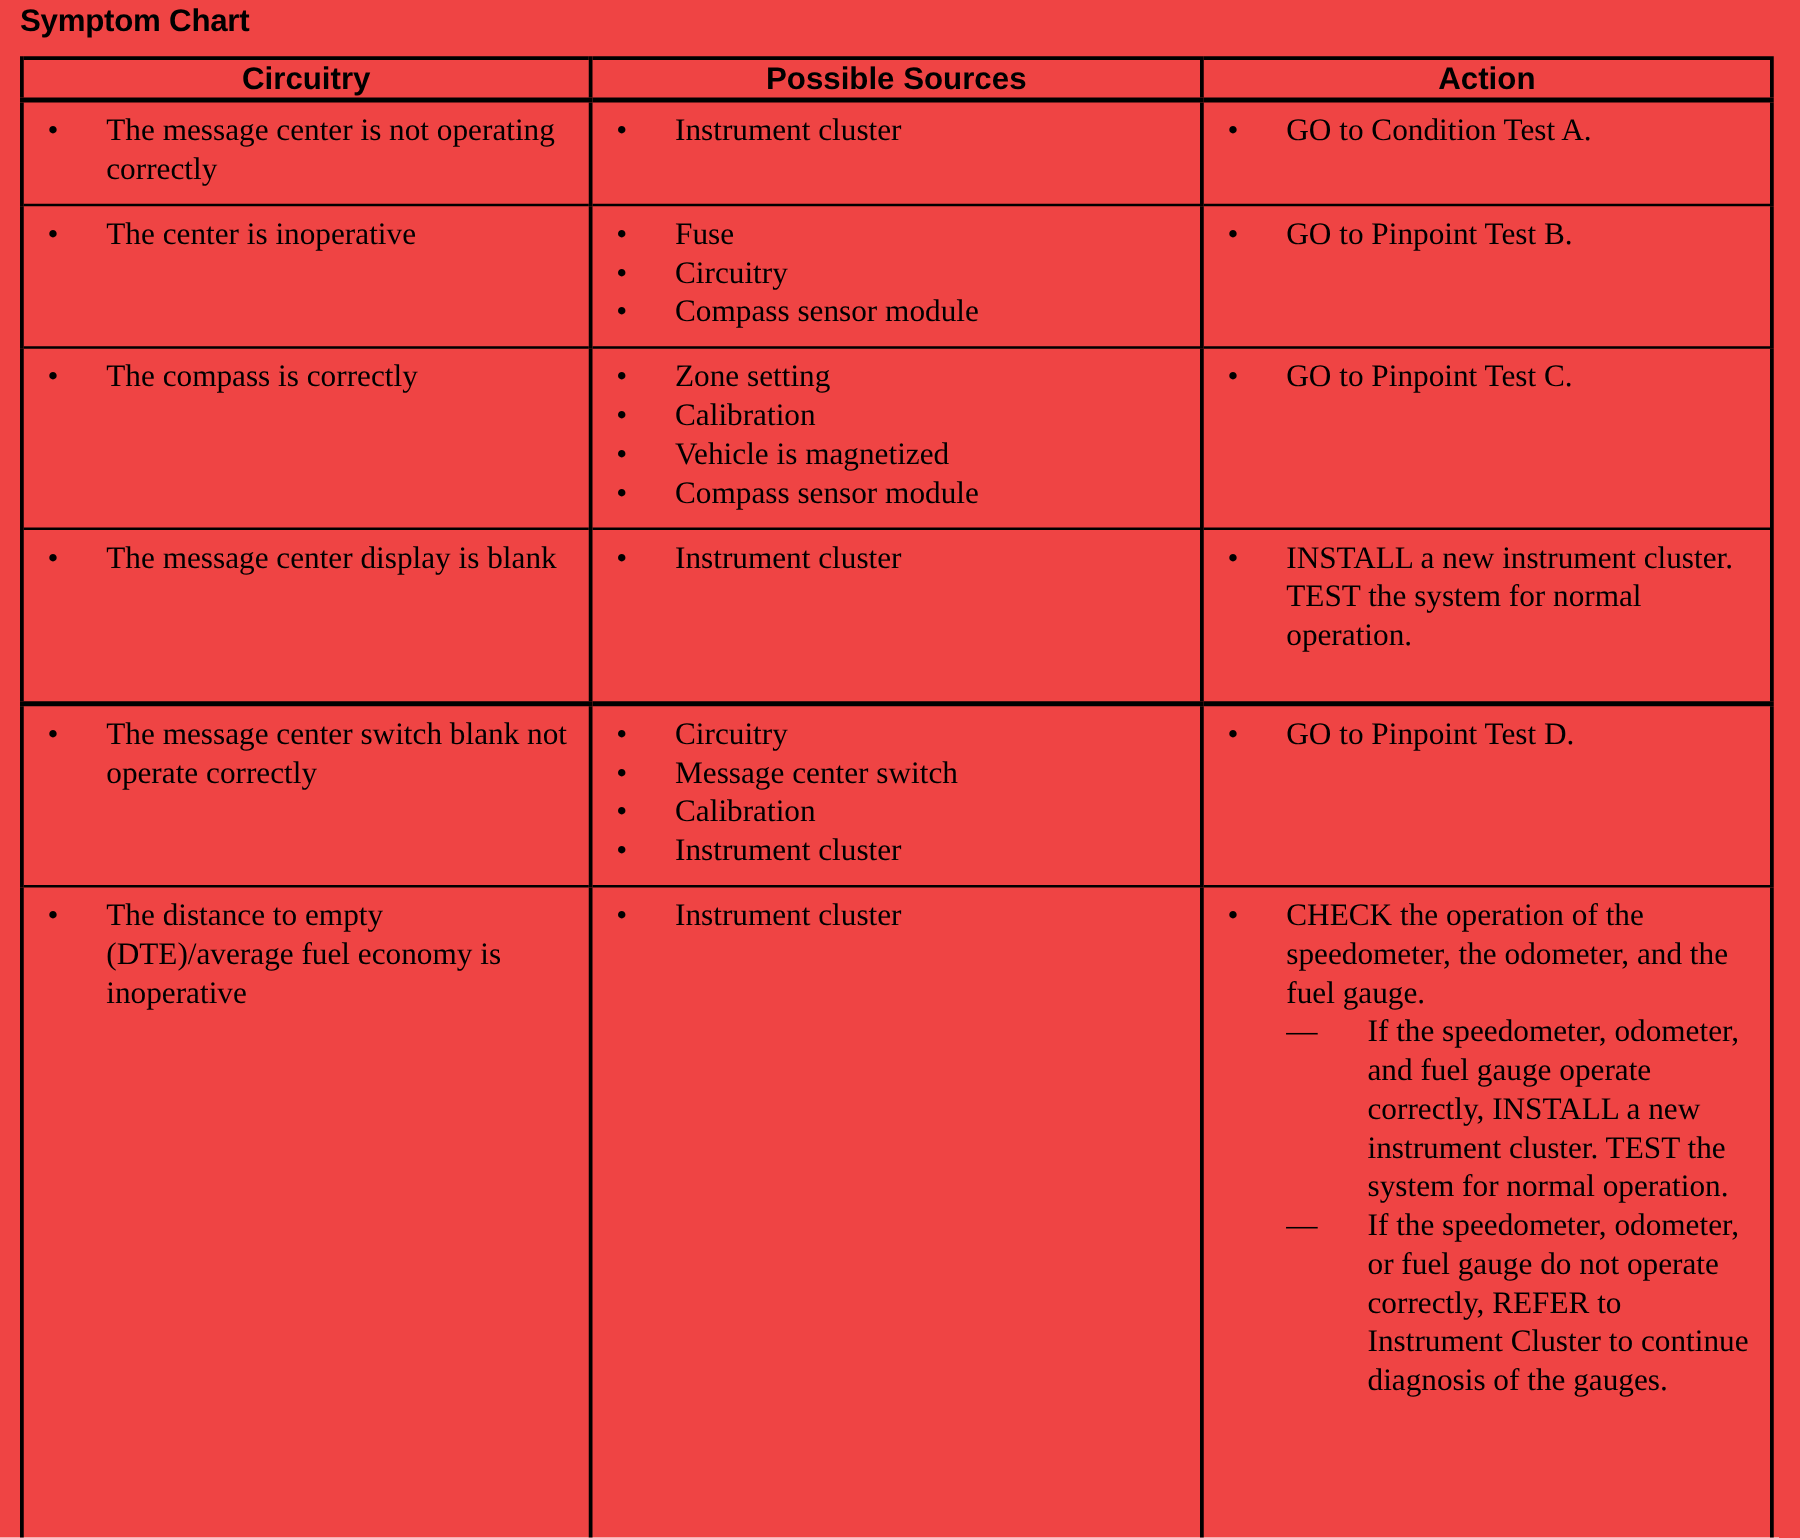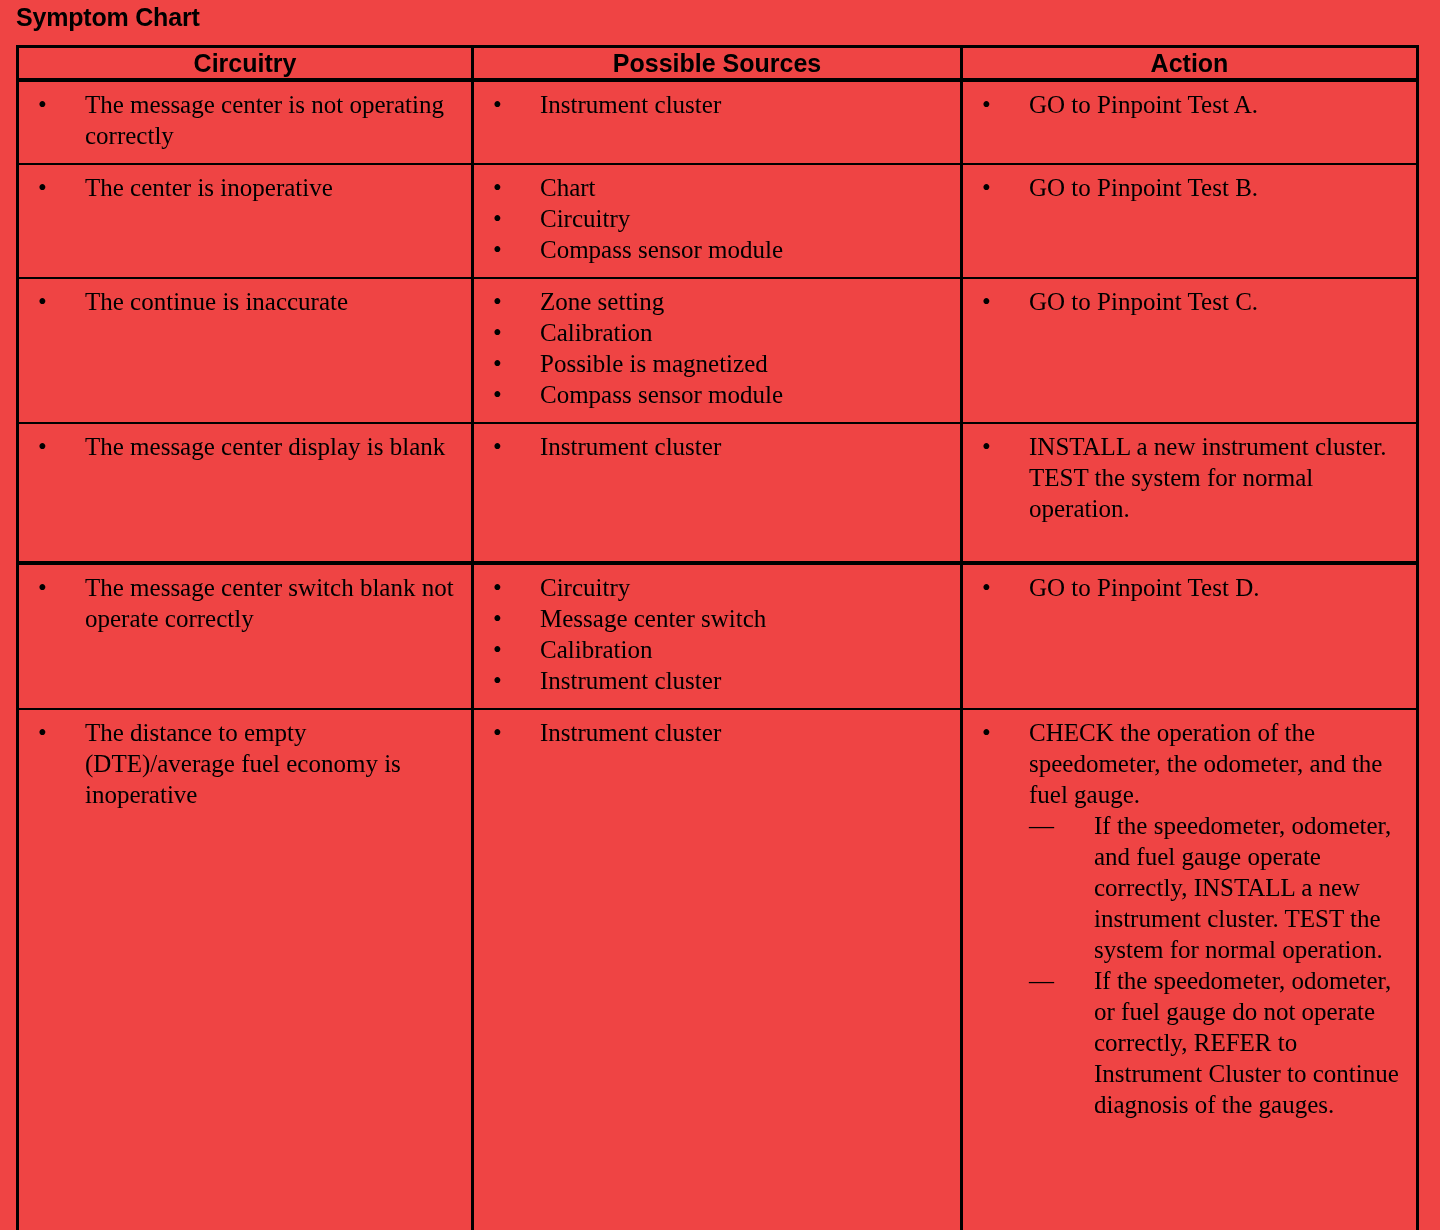--- a/index.html
+++ b/index.html
@@ -164,64 +164,64 @@
           <td>
             <div class="cell">
               <ul class="bullets">
                 <li><span class="bullet-dot">•</span><span>Instrument cluster</span></li>
               </ul>
             </div>
           </td>
           <td>
             <div class="cell">
               <ul class="bullets">
-                <li><span class="bullet-dot">•</span><span>GO to Pinpoint Test A.</span></li>
+                <li><span class="bullet-dot">•</span><span>GO to Condition Test A.</span></li>
               </ul>
             </div>
           </td>
         </tr>
         <tr class="row-h2">
           <td>
             <div class="cell">
               <ul class="bullets">
                 <li><span class="bullet-dot">•</span><span>The center is inoperative</span></li>
               </ul>
             </div>
           </td>
           <td>
             <div class="cell">
               <ul class="bullets">
-                <li><span class="bullet-dot">•</span><span>Chart</span></li>
+                <li><span class="bullet-dot">•</span><span>Fuse</span></li>
                 <li><span class="bullet-dot">•</span><span>Circuitry</span></li>
                 <li><span class="bullet-dot">•</span><span>Compass sensor module</span></li>
               </ul>
             </div>
           </td>
           <td>
             <div class="cell">
               <ul class="bullets">
                 <li><span class="bullet-dot">•</span><span>GO to Pinpoint Test B.</span></li>
               </ul>
             </div>
           </td>
         </tr>
         <tr class="row-h3">
           <td>
             <div class="cell">
               <ul class="bullets">
-                <li><span class="bullet-dot">•</span><span>The continue is inaccurate</span></li>
+                <li><span class="bullet-dot">•</span><span>The compass is correctly</span></li>
               </ul>
             </div>
           </td>
           <td>
             <div class="cell">
               <ul class="bullets">
                 <li><span class="bullet-dot">•</span><span>Zone setting</span></li>
                 <li><span class="bullet-dot">•</span><span>Calibration</span></li>
-                <li><span class="bullet-dot">•</span><span>Possible is magnetized</span></li>
+                <li><span class="bullet-dot">•</span><span>Vehicle is magnetized</span></li>
                 <li><span class="bullet-dot">•</span><span>Compass sensor module</span></li>
               </ul>
             </div>
           </td>
           <td>
             <div class="cell">
               <ul class="bullets">
                 <li><span class="bullet-dot">•</span><span>GO to Pinpoint Test C.</span></li>
               </ul>
             </div>

